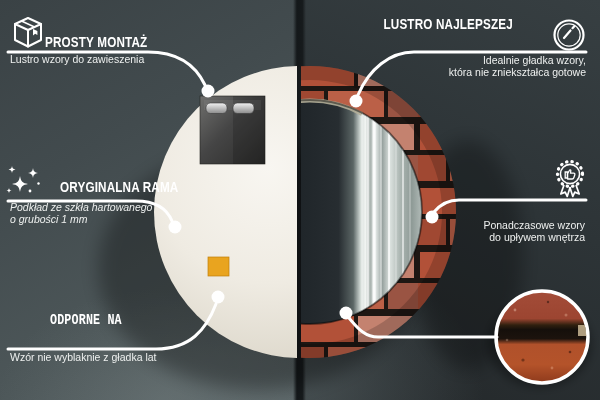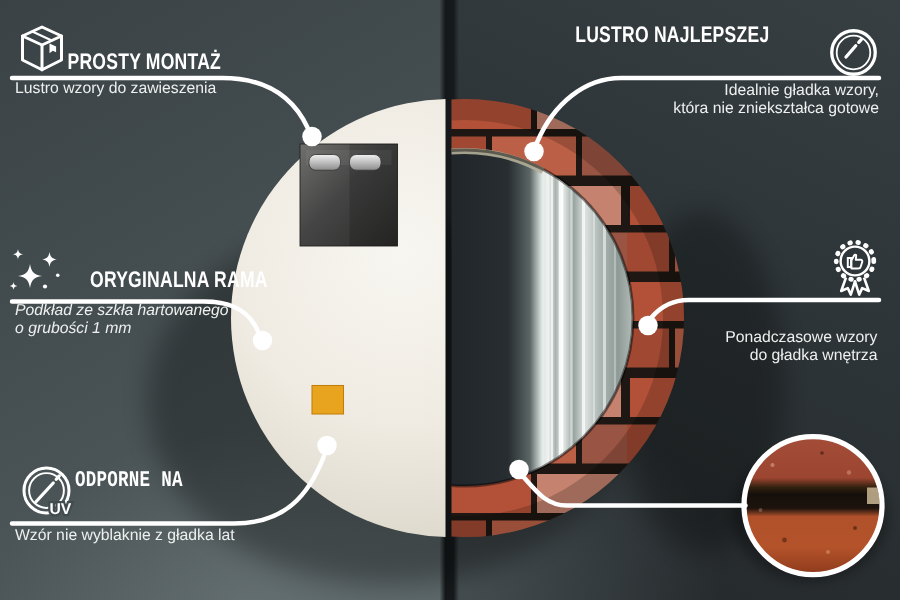--- a/index.html
+++ b/index.html
@@ -227,29 +227,20 @@
       <circle cx="17" cy="15" r="12.5" stroke-width="3.2" stroke-dasharray="0.4 5.1" stroke-linecap="round"></circle>
       <circle cx="17" cy="15" r="9.6" stroke-width="1.6"></circle>
       <path d="M11,26 L7.8,35 L12.2,33.1 L14.2,37.4 L17.2,28" stroke-width="1.7" stroke-linejoin="round"></path>
       <path d="M23,26 L26.2,35 L21.8,33.1 L19.8,37.4 L16.8,28" stroke-width="1.7" stroke-linejoin="round"></path>
       <path d="M12.2,13 h2.2 v6 h-2.2 z" stroke-width="1.3"></path>
       <path d="M14.6,14.6 l1.9,-3.4 c.3,-.6 1.4,-.4 1.3,.3 l-.3,2.7 h3.3 c.8,0 1.3,.7 1,1.5 l-1,3.1 c-.2,.7 -.9,1.2 -1.6,1.2 h-4.6 z" stroke-width="1.3" stroke-linejoin="round"></path>
     </svg>
   </div>
   <div class="abs sub right" style="right:15px;top:201px;margin-top:19px;">
     <div>Ponadczasowe wzory</div>
-    <div>do gładka wnętrza</div>
-  </div>
-
-  <div class="abs" style="left:12px;top:308px;">
-    <svg class="icon-svg" width="40" height="40" viewBox="0 0 40 40" fill="none" stroke="#ffffff" stroke-linecap="round">
-      <circle cx="19" cy="19" r="15" stroke-width="2"></circle>
-      <circle cx="19" cy="19" r="11.6" stroke-width="1.3"></circle>
-      <path d="M12,26.5 L23.5,14" stroke-width="2.2"></path>
-      <path d="M25.5,11.5 L27.5,9.3" stroke-width="2.2"></path>
-      <text x="21" y="34.5" font-family="Liberation Sans, sans-serif" font-size="10.5" font-weight="bold" fill="#ffffff" stroke="#424c4e" stroke-width="3" paint-order="stroke">UV</text>
-    </svg>
-  </div>
+    <div>do upływem wnętrza</div>
+  </div>
+
   <div class="abs ttl mid" style="left:50px;top:313px;">
     <div class="hline"><span class="hd o-left">ODPORNE NA</span></div>
   </div>
   <div class="abs sub" style="left:10px;top:352px;">Wzór nie wyblaknie z gładka lat</div>
 </div>
 
 </body></html>

